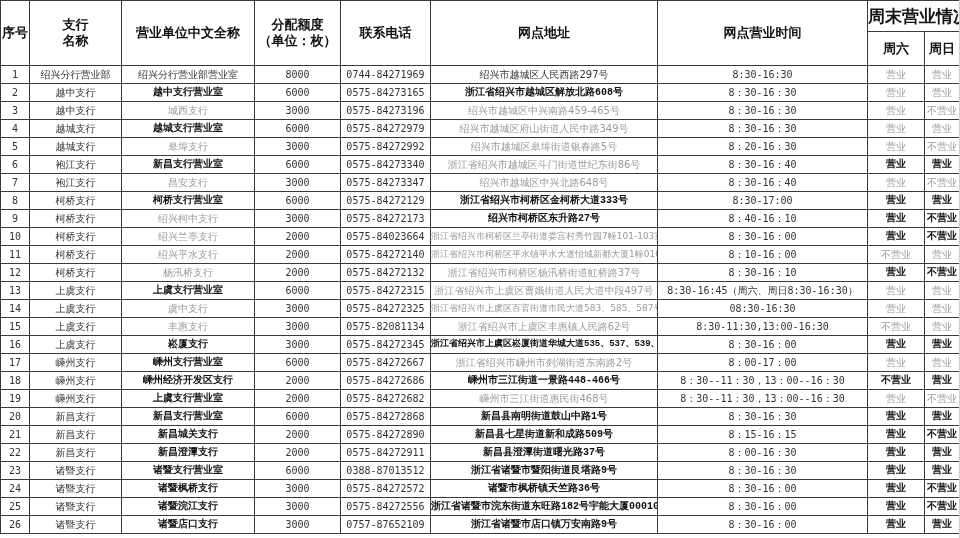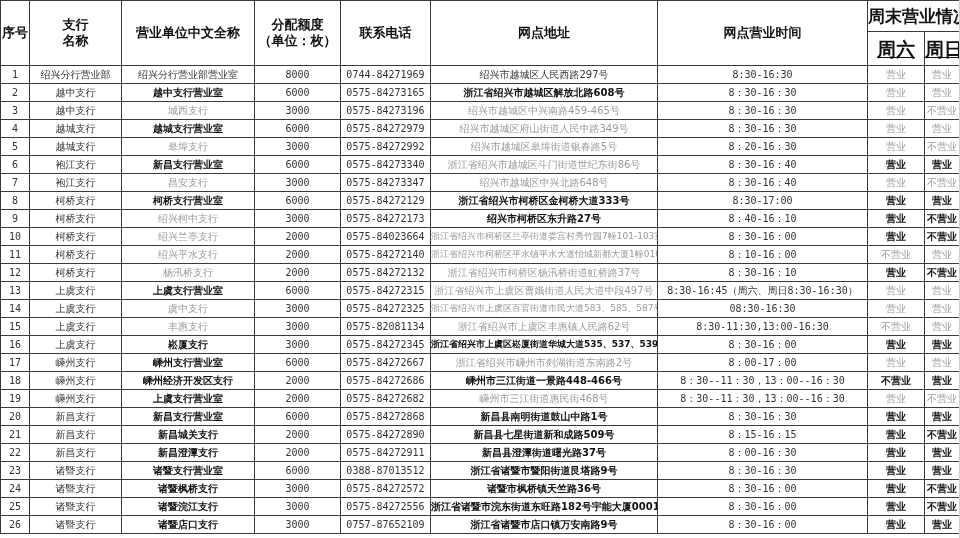--- a/index.html
+++ b/index.html
@@ -2,25 +2,25 @@
 <html><head>
 <meta charset="utf-8">
 <style>
   html, body { margin: 0; padding: 0; background: #ffffff; }
   body { width: 960px; height: 538px; overflow: hidden; position: relative; font-family: "DejaVu Sans", sans-serif; }
   table.sheet { position: absolute; left: 0; top: 0; border-collapse: collapse; table-layout: fixed; width: 959px; }
   table.sheet td, table.sheet th { border: 1px solid #3a3a3a; text-align: center; vertical-align: middle; padding: 0; overflow: hidden; white-space: nowrap; }
   th { font-weight: bold; color: #111; font-size: 13px; line-height: 16px; }
   th.h-main { height: 64px; }
   th.h-week { height: 28px; font-size: 17px; }
-  th.h-sub { height: 30px; font-size: 19px; text-decoration: underline; }
+  th.h-sub { height: 30px; font-size: 13px; }
   td { font-size: 10px; height: 17px; line-height: 17px; color: #222; }
   td.num, td.quota, td.phone, td.time { font-family: "DejaVu Sans Mono", monospace; font-size: 10px; }
   td.muted { color: #9a9a9a; }
-  td.dark { color: #111; font-weight: bold; }
+  td.dark { color: #111; font-weight: bold; font-family: Liberation Mono, monospace; }
   td.mid { color: #333; }
   td.wrap { white-space: normal; line-height: 9px; font-size: 9px; }
   .right-edge { position: absolute; right: 0; top: 0; width: 1px; height: 538px; background: #cfcfcf; }
 </style>
 </head>
 <body>
 
 <table class="sheet">
   <colgroup>
     <col style="width:29px">

